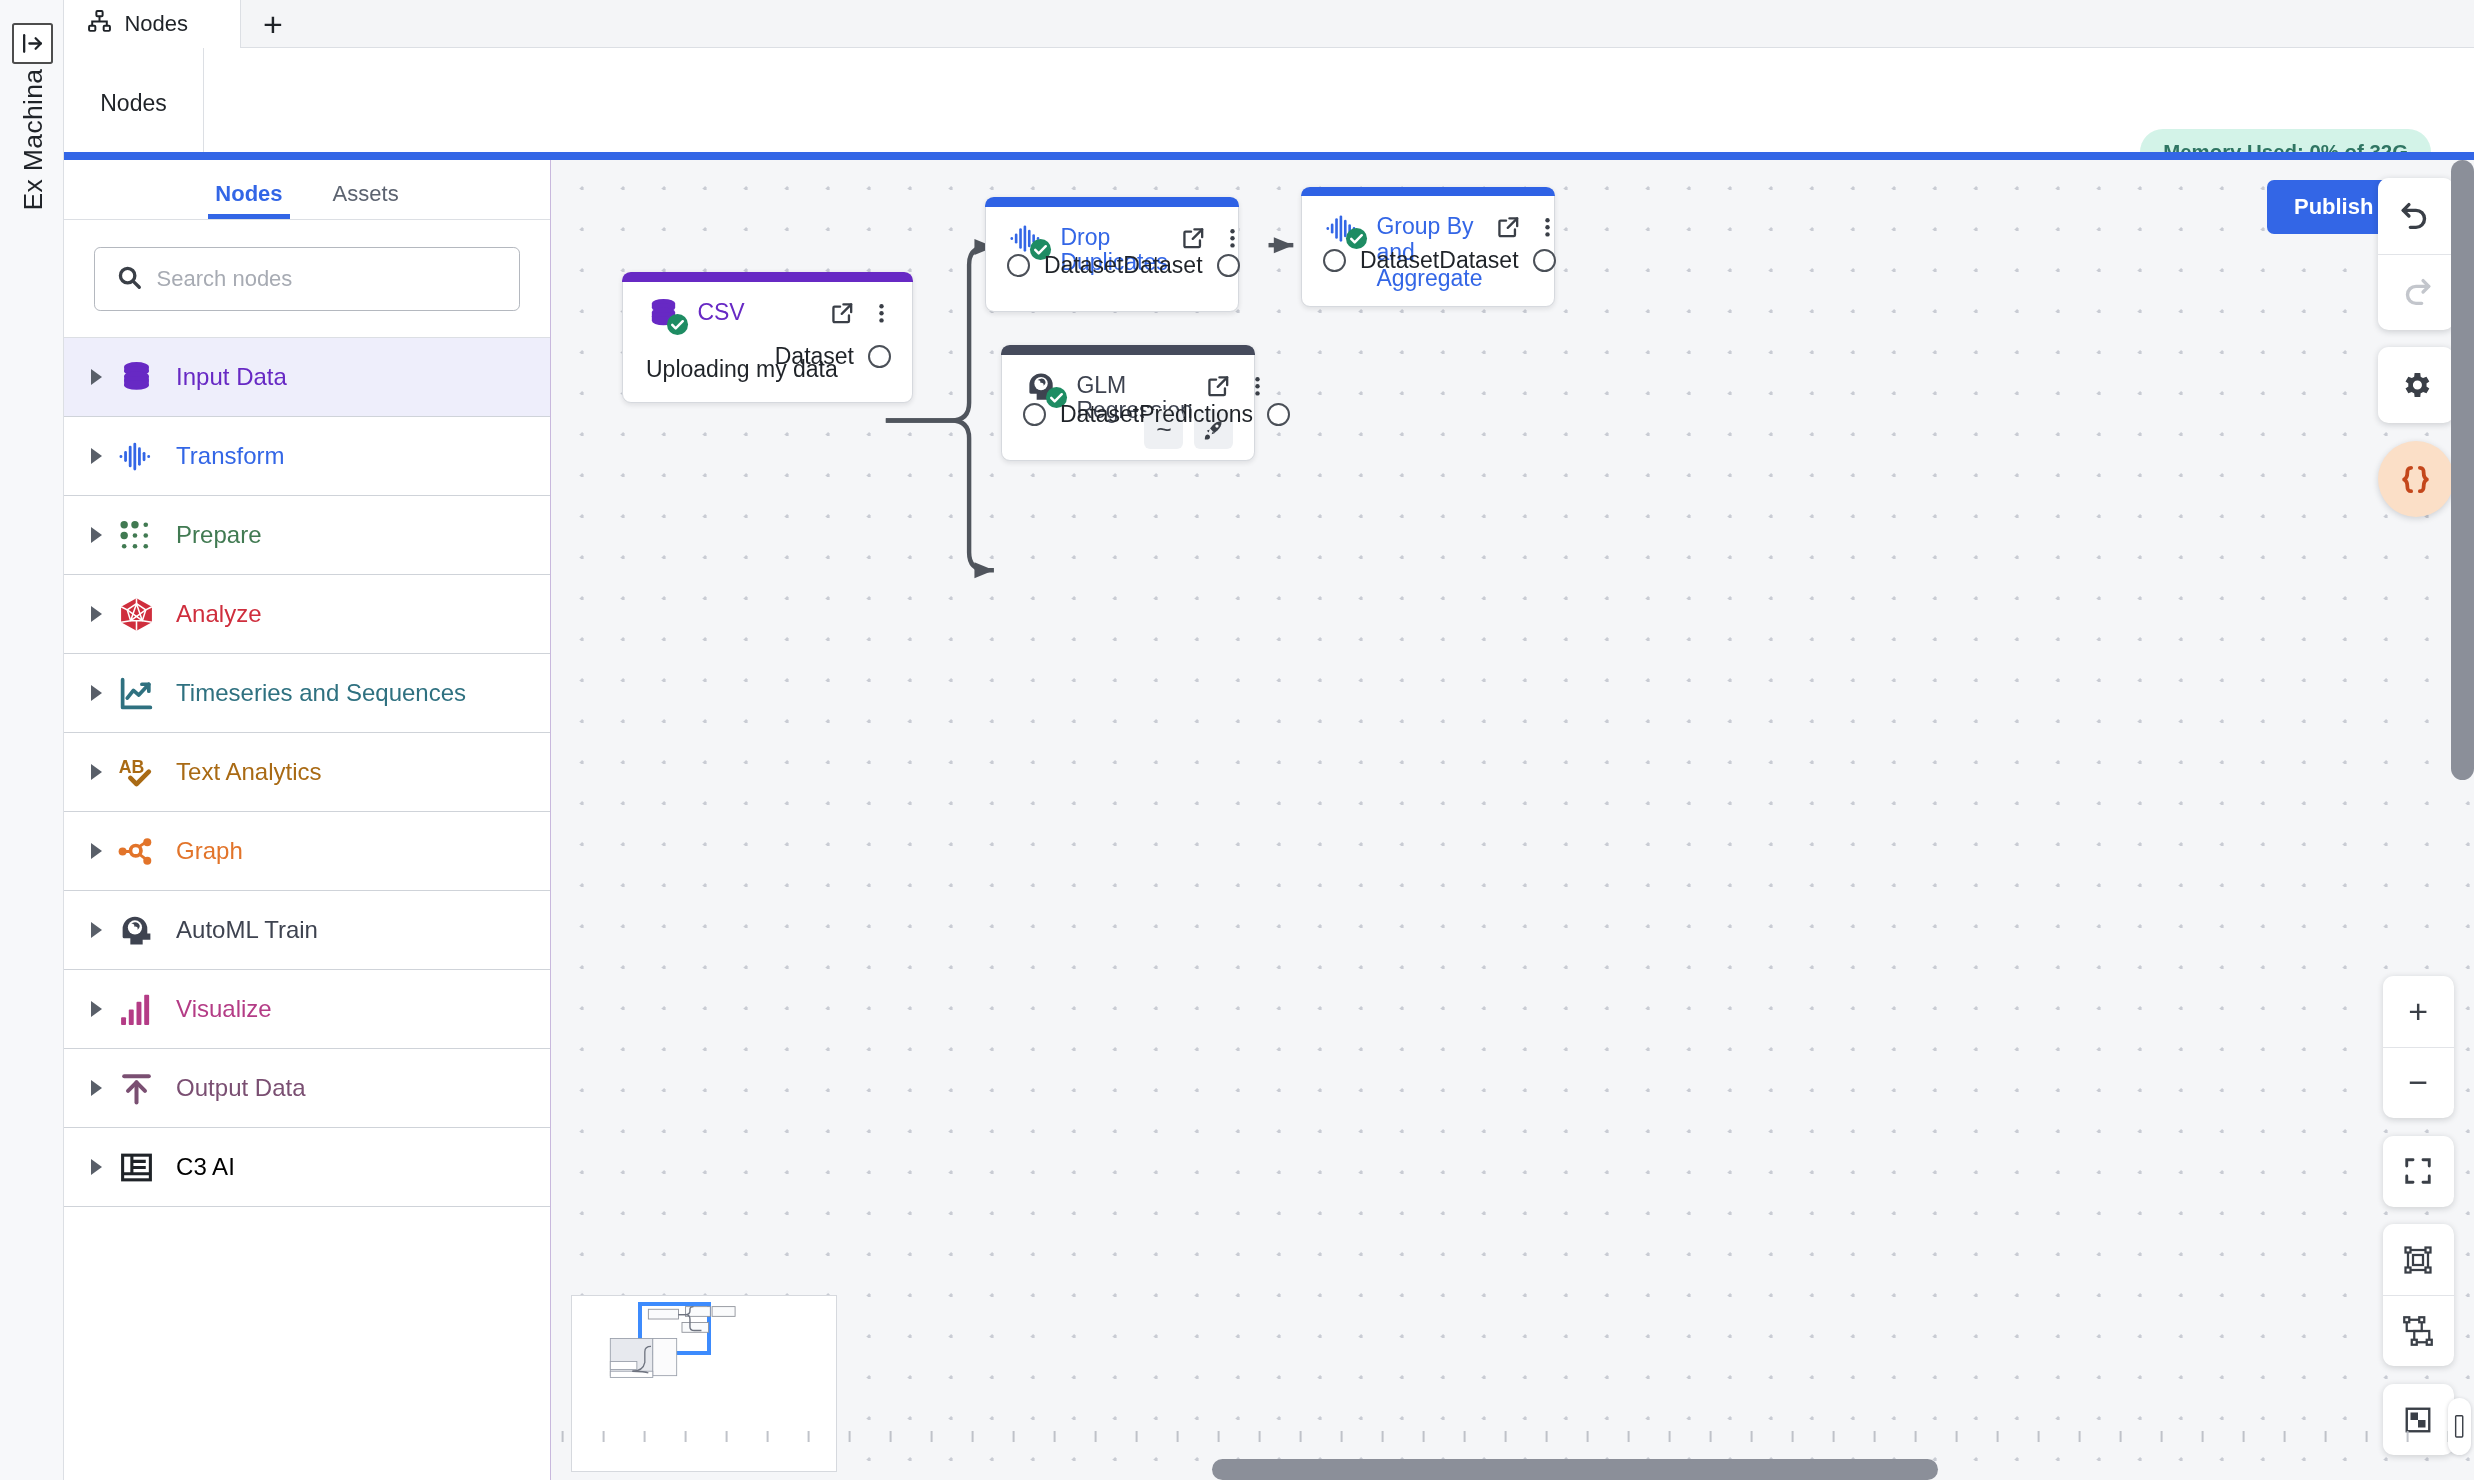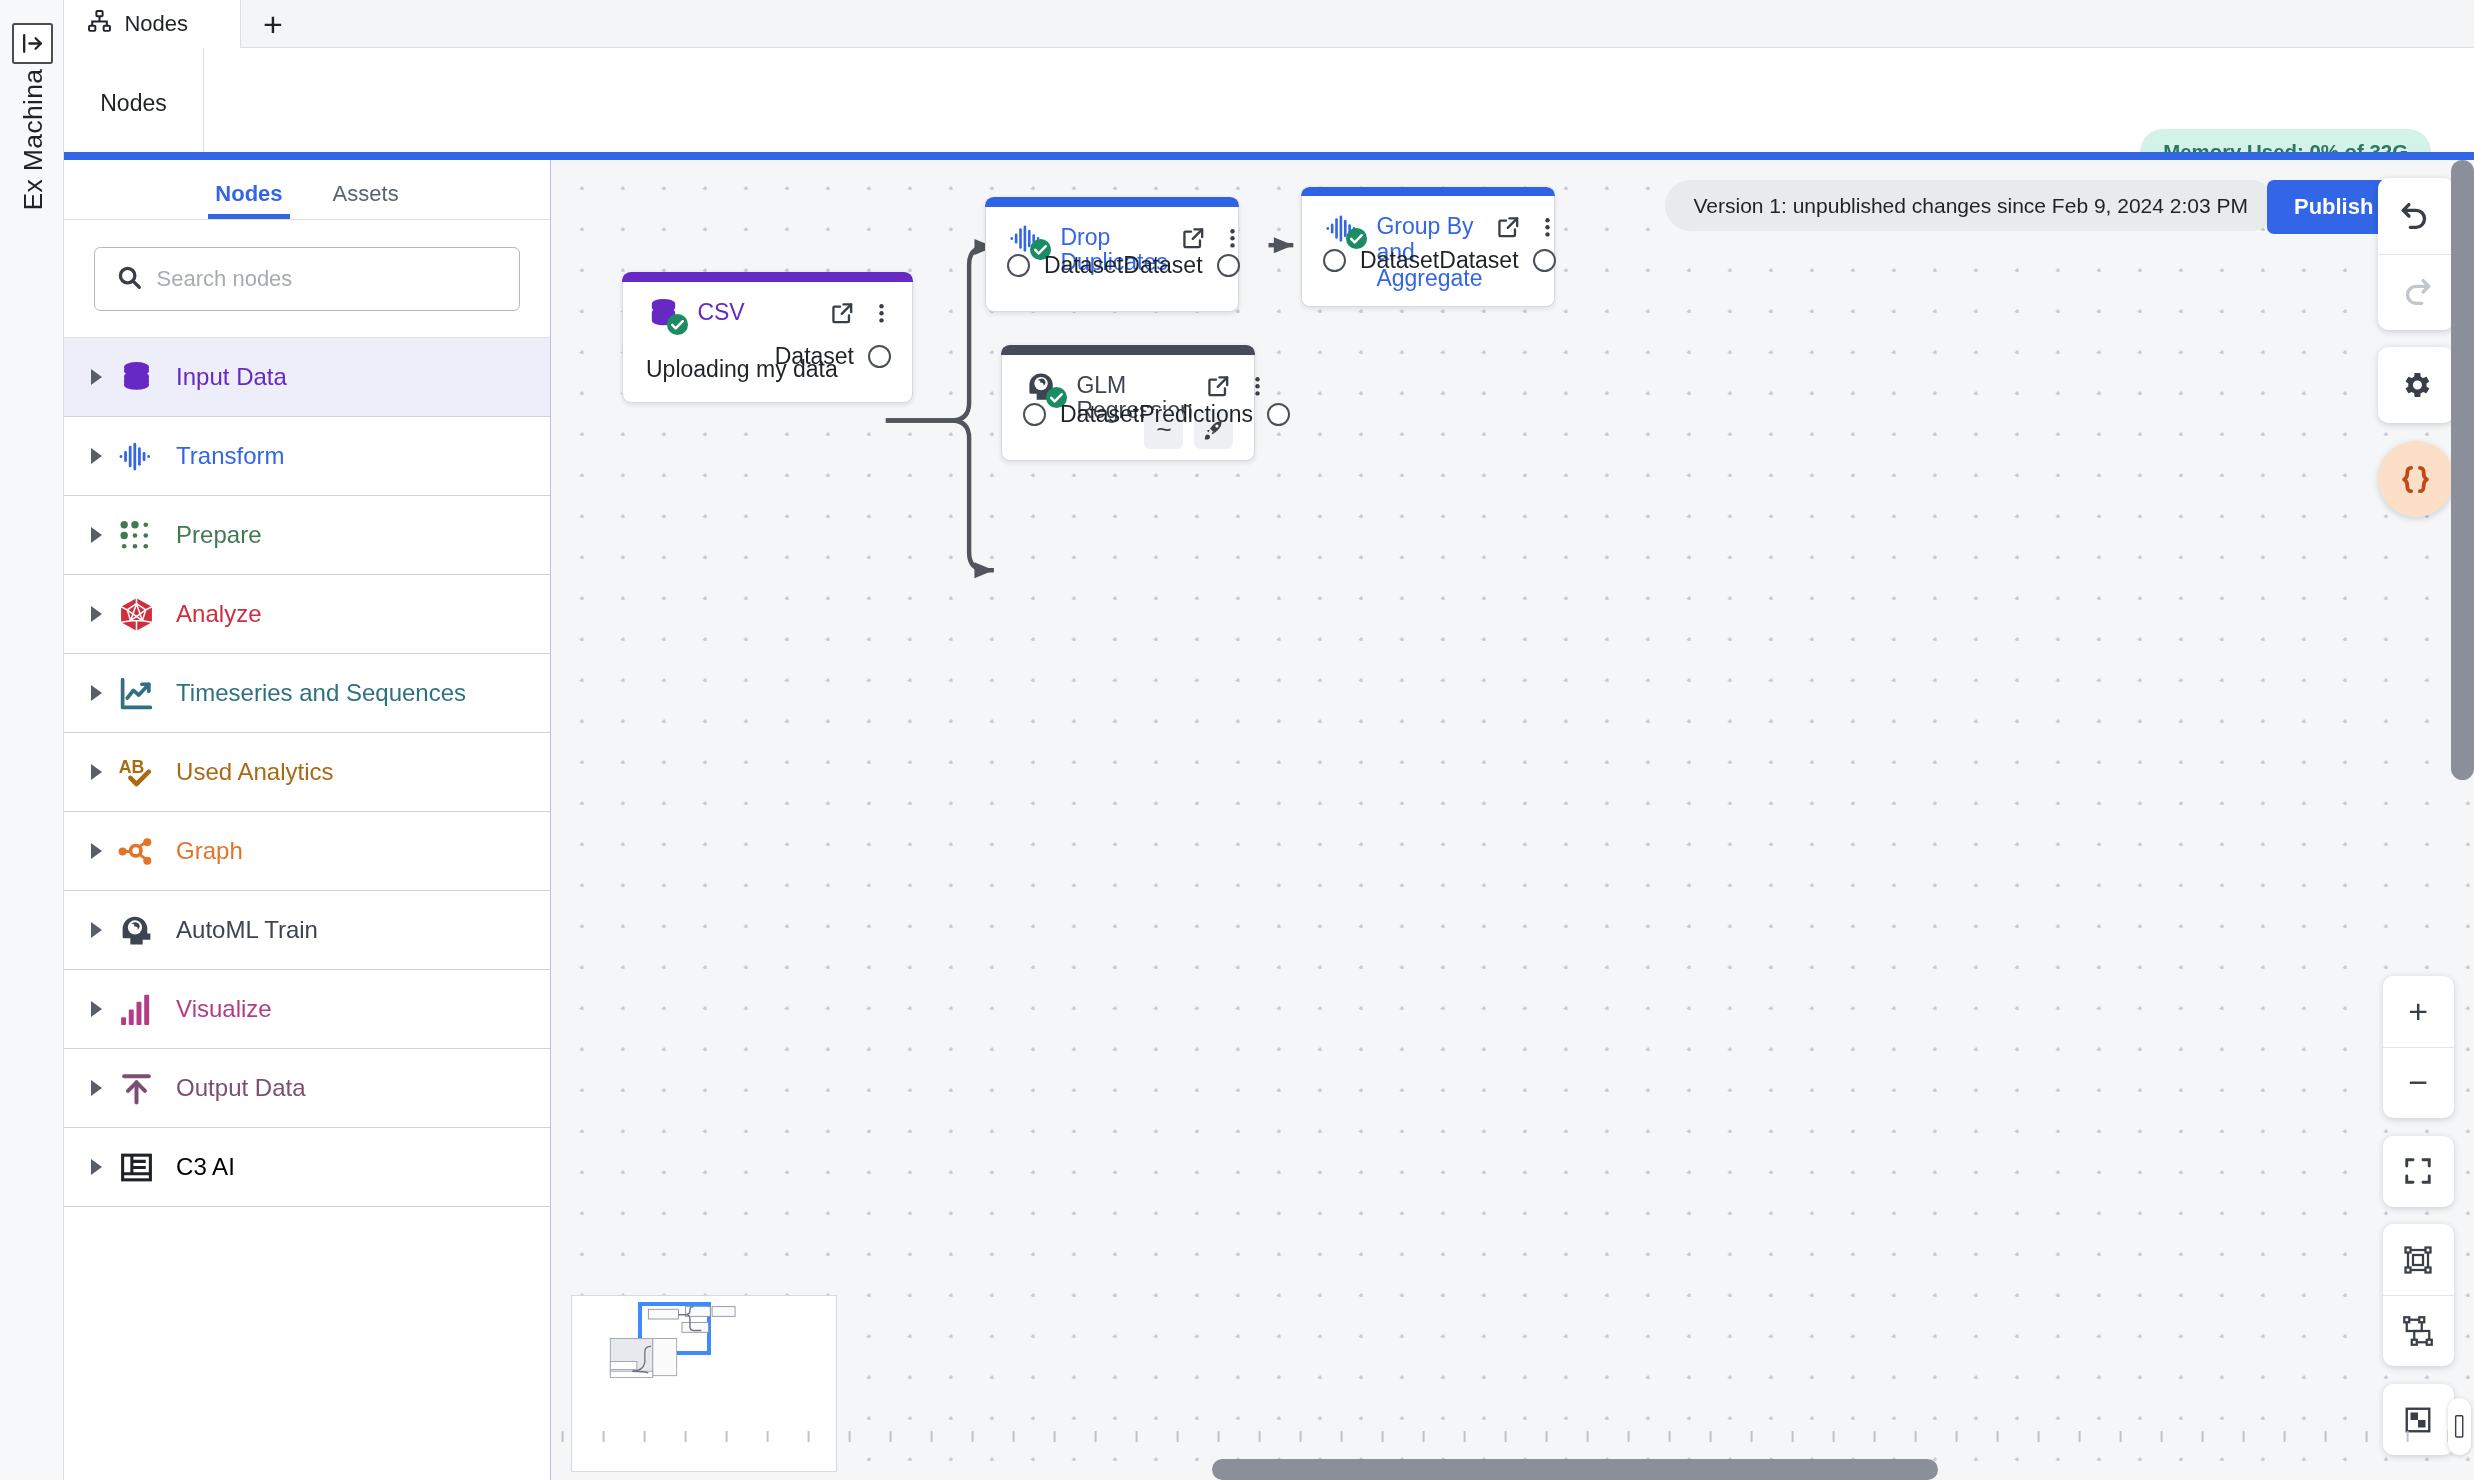--- a/index.html
+++ b/index.html
@@ -376,21 +376,21 @@
       </div>
       <div class="cat-row">
         <span class="caret"></span>
      <span class="cat-inner">
        <span class="cat-icon">
             <svg width="37" height="37" viewBox="0 0 24 24">
         <text x="0.5" y="12" font-family="Liberation Sans" font-size="11.5" font-weight="bold" fill="#a96a14">AB</text>
         <path d="M8 15.5l4 4 8-8" fill="none" stroke="#a96a14" stroke-width="3" stroke-linecap="round" stroke-linejoin="round"></path>
             </svg>
           </span>
-       <span class="cat-label" style="color:#a96a14">Used Analytics</span>
+       <span class="cat-label" style="color:#a96a14">Text Analytics</span>
      </span>
       </div>
       <div class="cat-row">
         <span class="caret"></span>
      <span class="cat-inner">
        <span class="cat-icon">
             <svg width="37" height="37" viewBox="0 0 24 24">
         <g stroke="#e2742a" stroke-width="1.8" fill="none">
                 <path d="M4 12h6M12 10l6-4M13 13l5 4"></path>
               </g>
@@ -670,21 +670,20 @@
          <span class="port-label">Dataset</span>
        </div>
           <div class="port">
          <span class="port-label">Predictions</span>
          <span class="port-dot"></span>
        </div>
         </div>
       </div>
     </div>
 
-  <div id="version-pill">Version 1: unpublished changes since Feb 9, 2024 2:03 PM</div>
   <button id="publish-btn">Publish</button>
 
   <div id="tool-stack">
     <div class="tool-card">
       <div class="tool-item">
         <svg width="34" height="34" viewBox="0 0 24 24" fill="none" stroke="#3a3f47" stroke-width="2.4" stroke-linecap="round" stroke-linejoin="round">
           <path d="M3 8h9a6 6 0 1 1 0 12H8"></path>
             <path d="M3 8l4-4M3 8l4 4"></path>
         </svg>
       </div>

